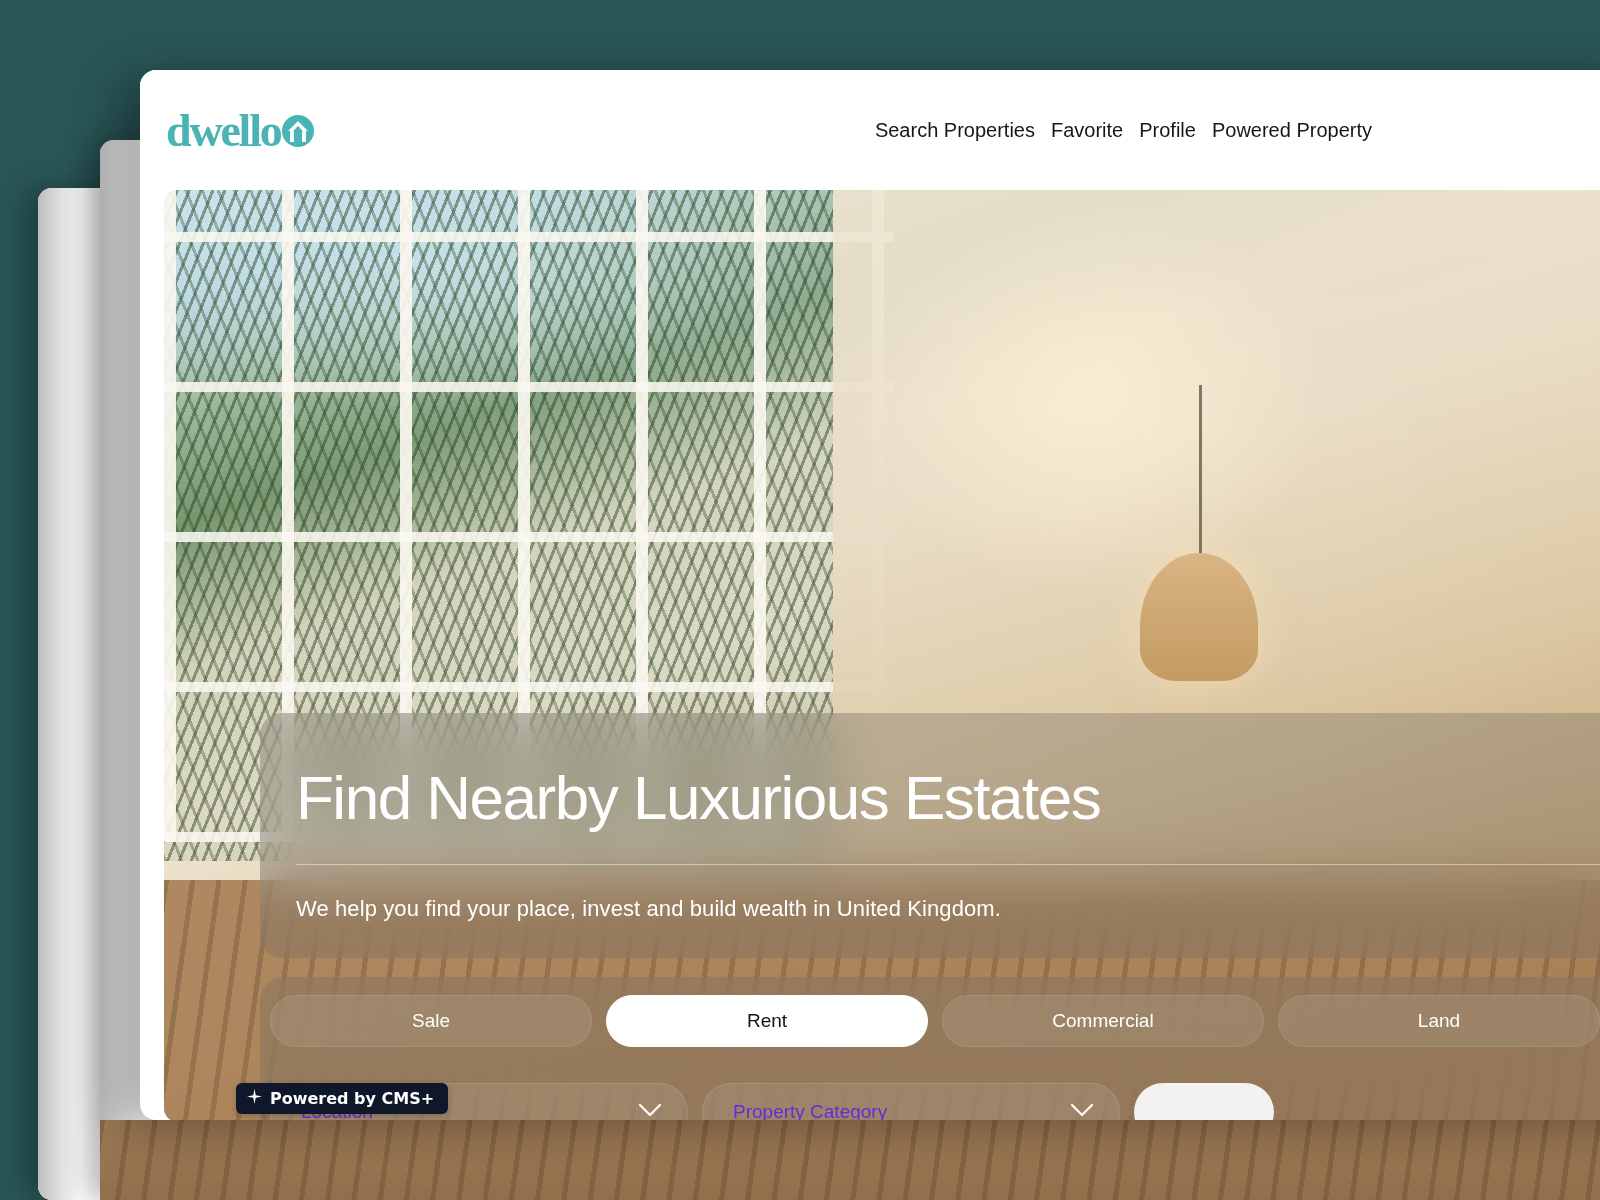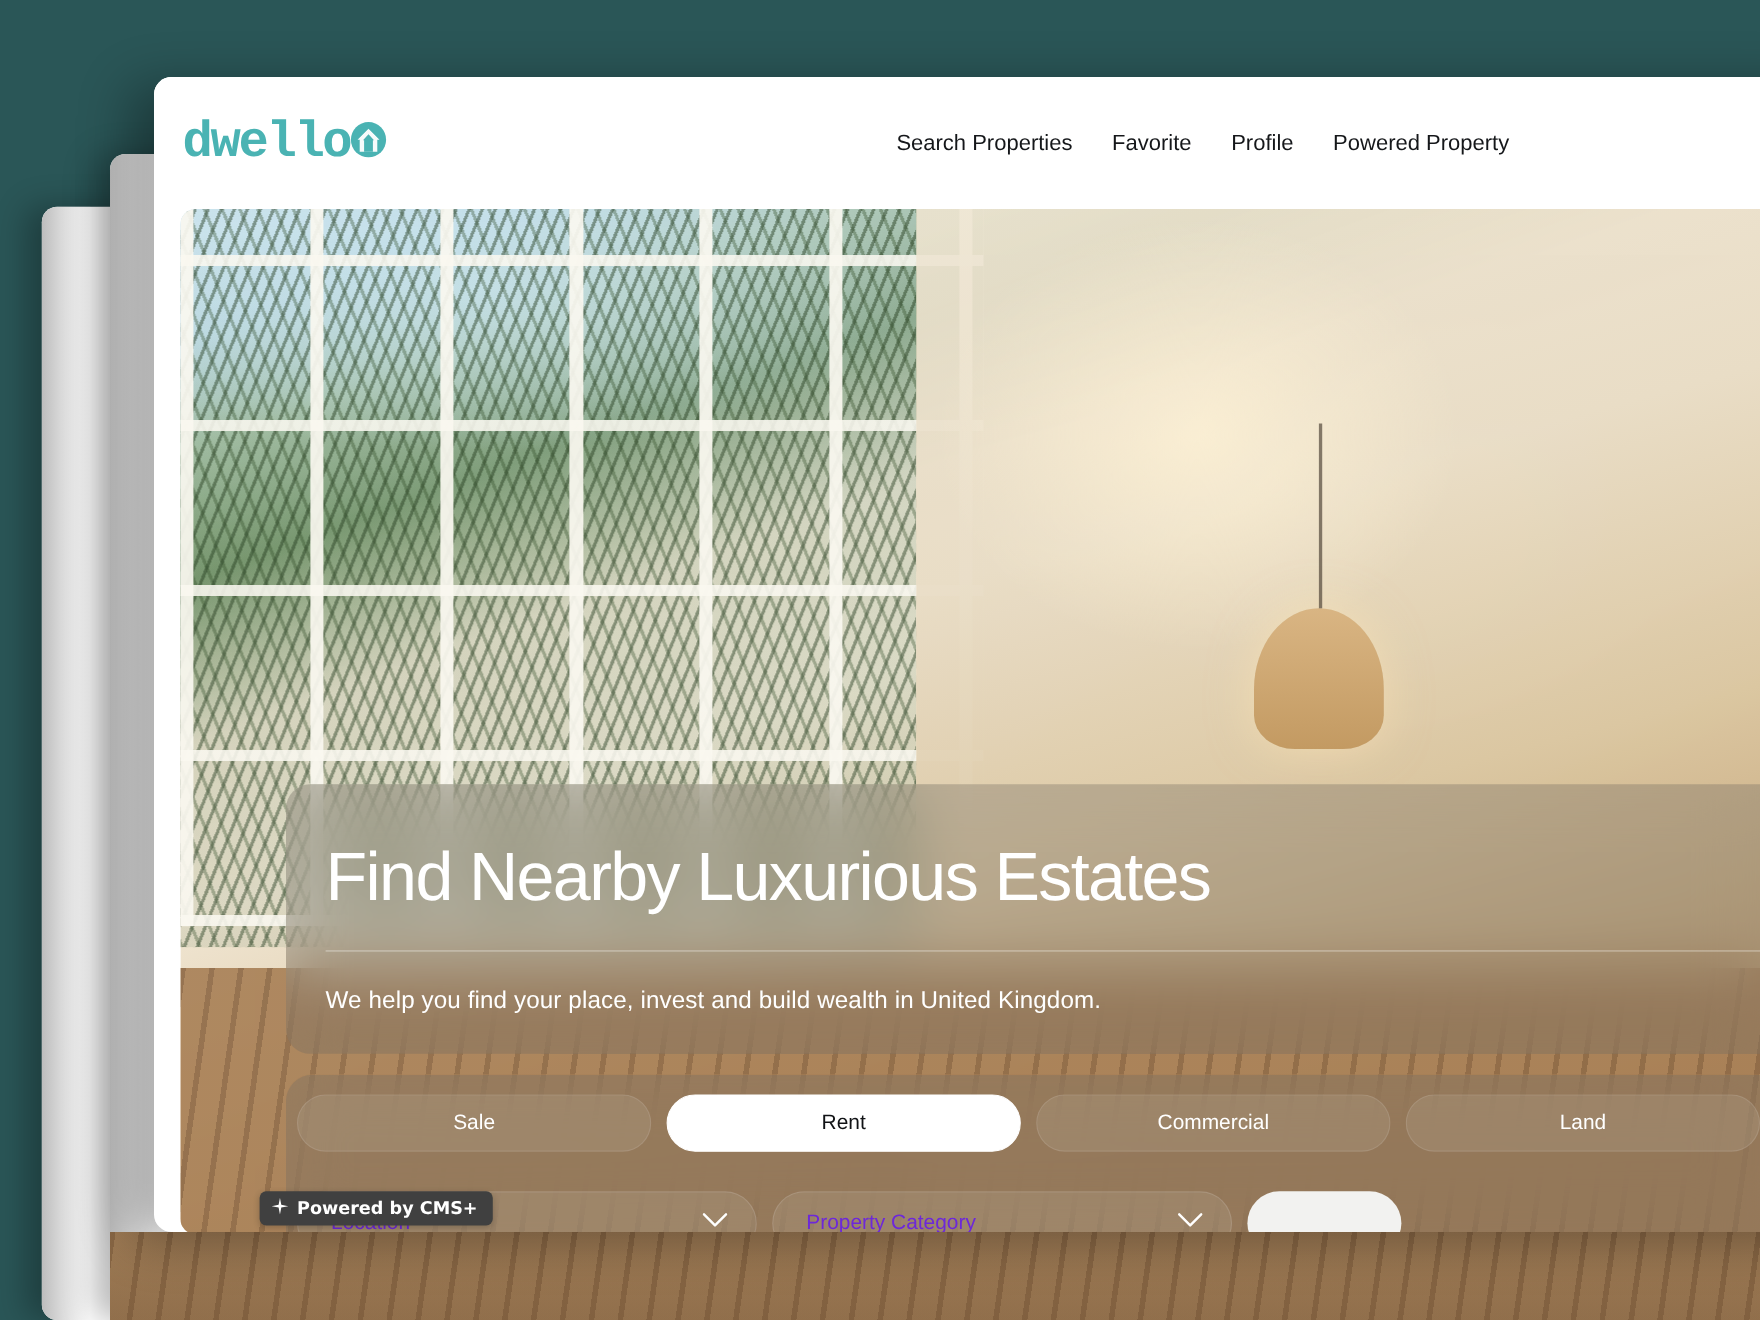--- a/index.html
+++ b/index.html
@@ -76,32 +76,32 @@
 
   
   #site-header{
     height:120px;
     display:flex; align-items:center;
     padding:0 26px 0 26px;
     background:#fff;
   }
   .logo{
     display:flex; align-items:baseline;
-    font-family:Liberation Mono, monospace;
+    font-family:Liberation Serif, serif;
     font-size:46px; font-weight:700;
     letter-spacing:-2.2px;
     color:#4ab3b3;
     position:relative;
     user-select:none;
   }
   .logo .logo-o{ position:relative; display:inline-block; width:34px; height:34px; }
   .logo .logo-o svg{ position:absolute; left:0; bottom:-2px; }
 
   nav{
-    display:flex; align-items:flex-start; gap:36px;
+    display:flex; align-items:flex-start; gap:16px;
     margin-left:auto; margin-right:262px;
   }
   nav a{
     font-size:20px; color:#15171a; text-decoration:none;
     font-family:"Liberation Sans", sans-serif;
     white-space:nowrap;
   }
 
   
   #hero{
@@ -232,21 +232,21 @@
   .search-btn{
     width:140px; height:58px; border-radius:29px;
     background:#f2f2f0; border:none;
   }
 
   
   #cms-badge{
     position:absolute; left:96px; top:1013px;
     height:31px; padding:0 14px 0 11px;
     display:flex; align-items:center; gap:8px;
-    background:#404040; color:#fff;
+    background:#0f172a; color:#fff;
     border-radius:6px;
     font-size:16px; font-weight:700;
     font-family:"DejaVu Sans", sans-serif;
     cursor:pointer;
     box-shadow:0 2px 6px rgba(0,0,0,.2);
     z-index:40;
   }
 
   
   #under-strip{

